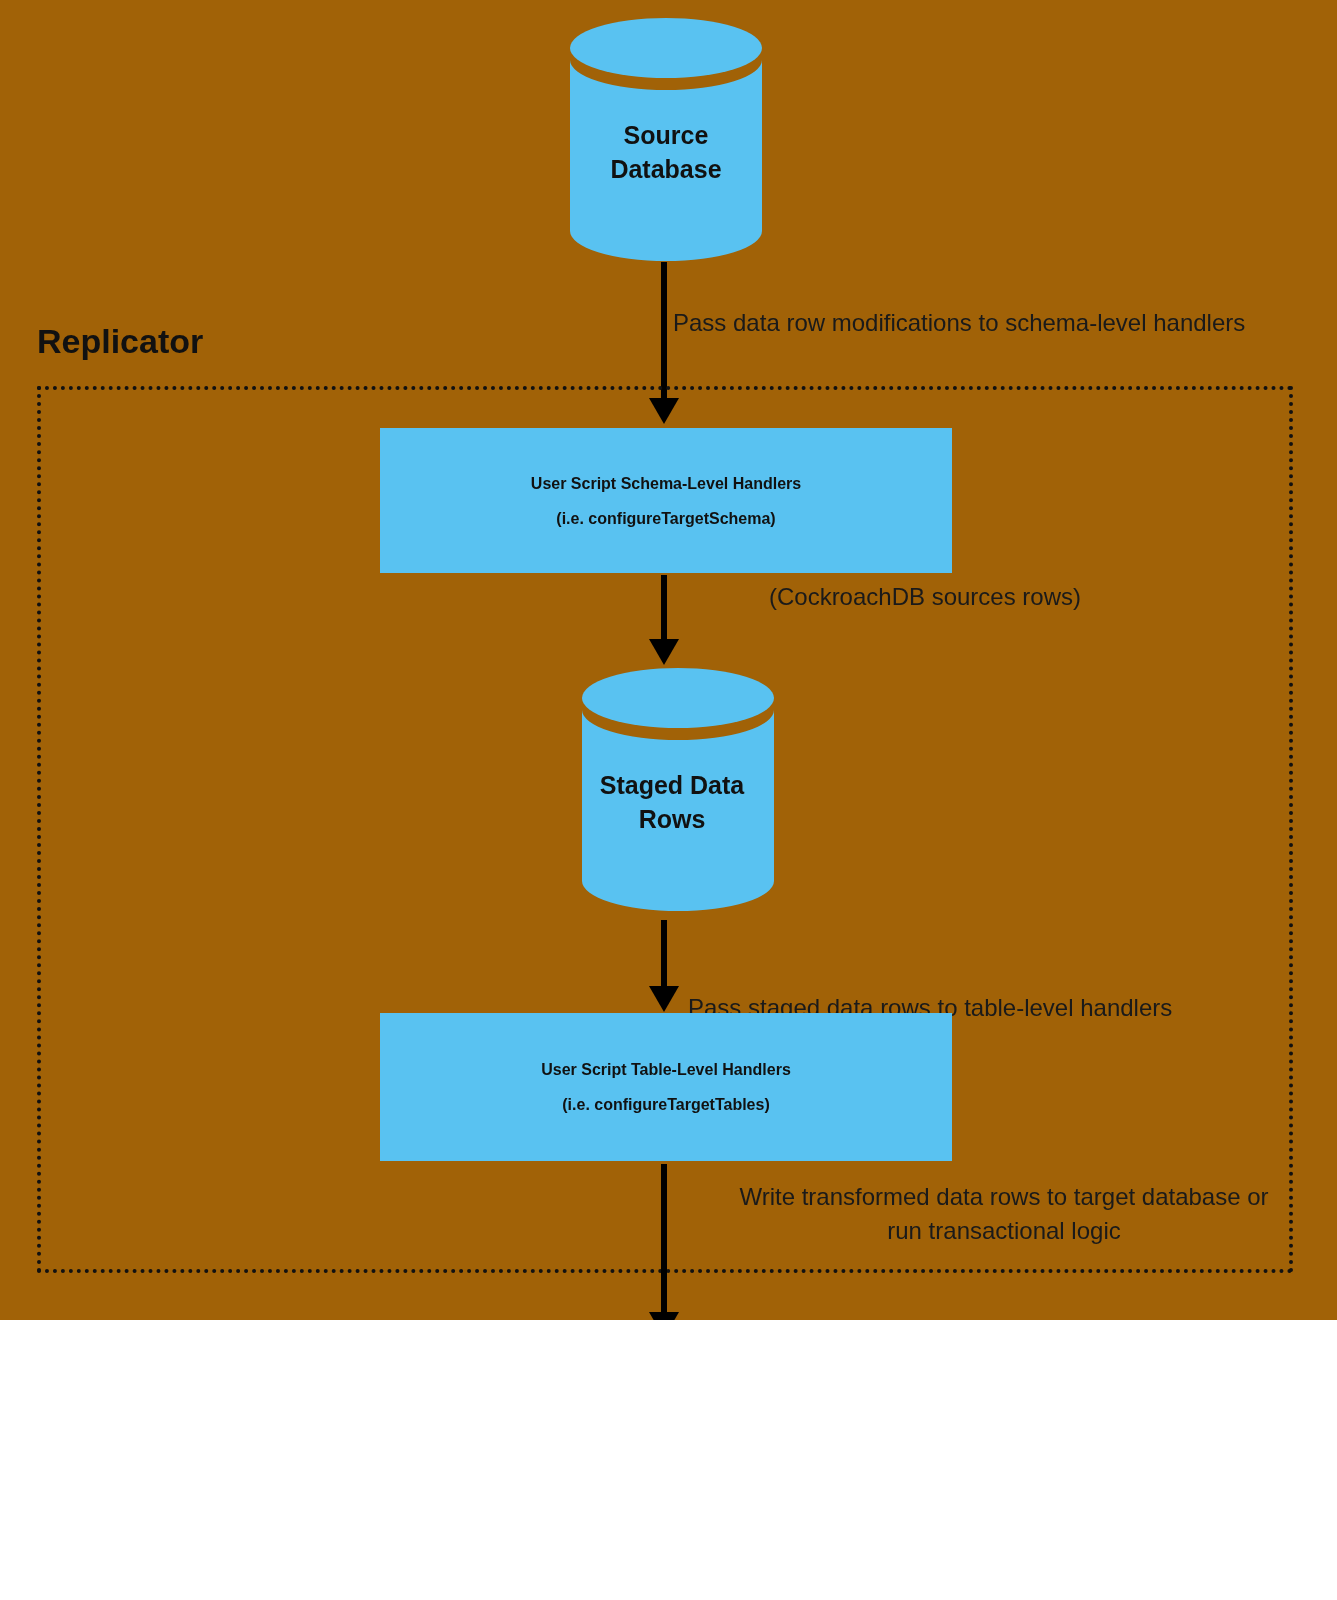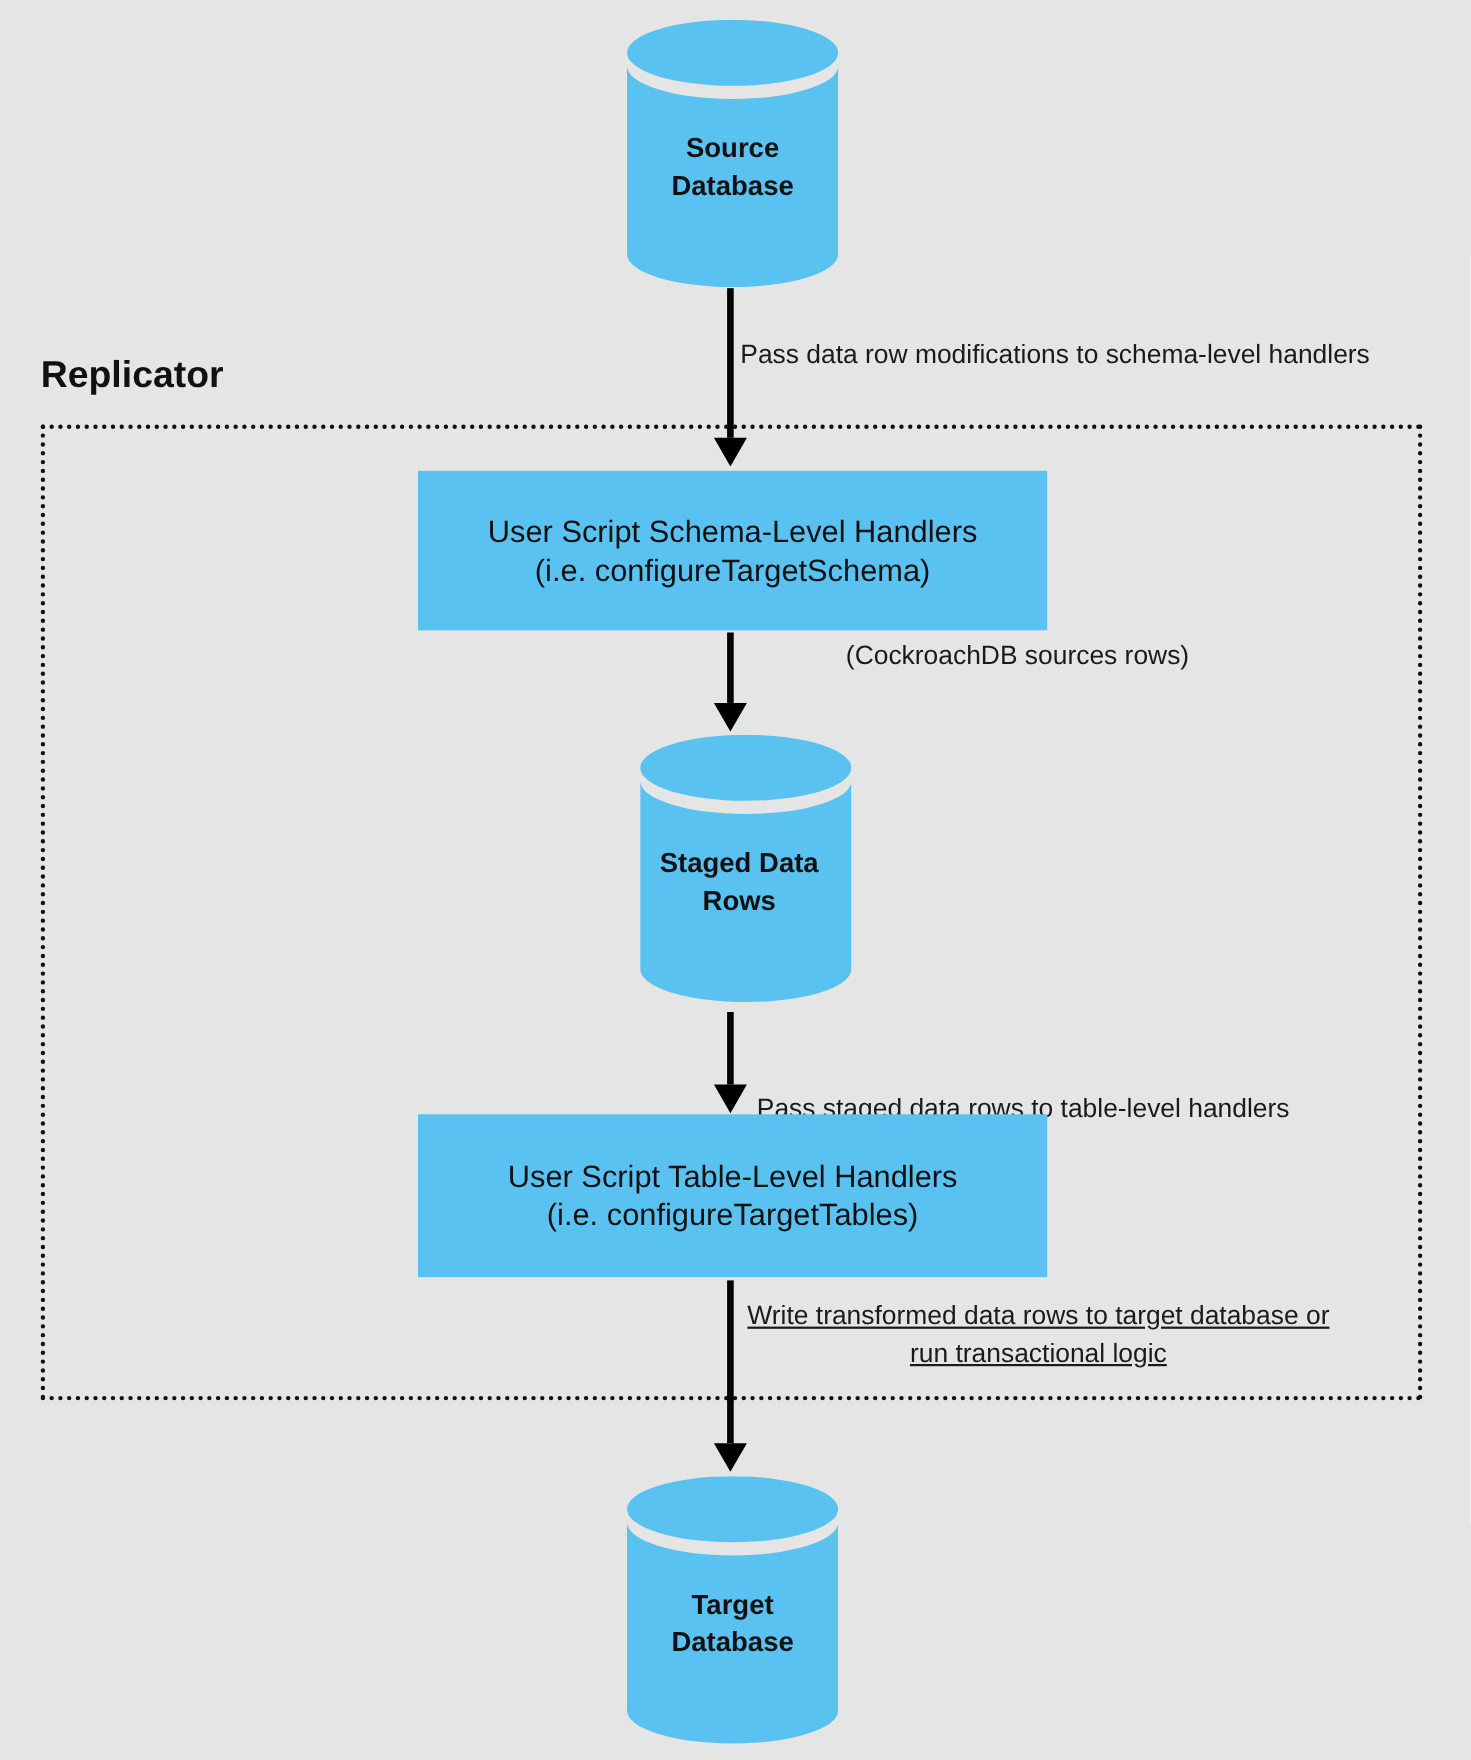--- a/index.html
+++ b/index.html
@@ -1,19 +1,19 @@
 <!DOCTYPE html>
 <html><head>
 <meta charset="utf-8">
 <style>
   html,body{margin:0;padding:0;background:#ffffff;}
   #stage{
     position:relative;
-    width:1337px;height:1600px;
-    background:#e5e5e5;
+    width:1337px;height:1320px;
+    background:#a16207;
     font-family:"Liberation Sans","DejaVu Sans",sans-serif;
     color:#111111;
     overflow:hidden;
   }
   .abs{position:absolute;}
 
   
   .cylinder{width:192px;height:245px;}
   .cylinder svg{display:block;}
   .cyl-label{
@@ -22,21 +22,21 @@
     padding-top:22px;box-sizing:border-box;
     font-weight:bold;font-size:25px;line-height:34px;text-align:center;
     color:#111;
   }
 
   
   .proc-rect{
     width:572px;height:145px;
     background:var(--node-fill,#59C2F1);
     display:flex;flex-direction:column;align-items:center;justify-content:center;
-    font-weight:normal;font-size:28px;line-height:35px;text-align:center;
+    font-weight:bold;font-size:16px;line-height:35px;text-align:center;
     color:#111;
   }
 
   
   .arrow{display:flex;flex-direction:column;align-items:center;}
   .arrow .shaft{width:6px;background:#000;}
   .arrow .head{
     width:0;height:0;
     border-left:15px solid transparent;
     border-right:15px solid transparent;
@@ -118,21 +118,21 @@
 
   <div class="abs proc-rect" style="left:380px;top:1013px;height:148px;">
     <span>User Script Table-Level Handlers</span>
     <span>(i.e. configureTargetTables)</span>
   </div>
 
   <div class="abs arrow" style="left:649px;top:1164px;">
     <div class="shaft" style="height:148px"></div>
     <div class="head"></div>
   </div>
-  <div class="abs edge-label centered" style="left:634px;top:1180px;text-decoration:underline;">
+  <div class="abs edge-label centered" style="left:694px;top:1180px;">
     <span style="display:block">Write transformed data rows to target database or</span>
     <span style="display:block">run transactional logic</span>
   </div>
 
   <div class="abs cylinder" style="left:570px;top:1342px;">
     <svg width="192" height="245" viewBox="0 0 192 245">
       <path d="M 0,42 A 96,30 0 0 0 192,42 L 192,213 A 96,30 0 0 1 0,213 Z" fill="#59C2F1"></path>
       <ellipse cx="96" cy="30" rx="96" ry="30" fill="#59C2F1"></ellipse>
     </svg>
     <div class="cyl-label">

